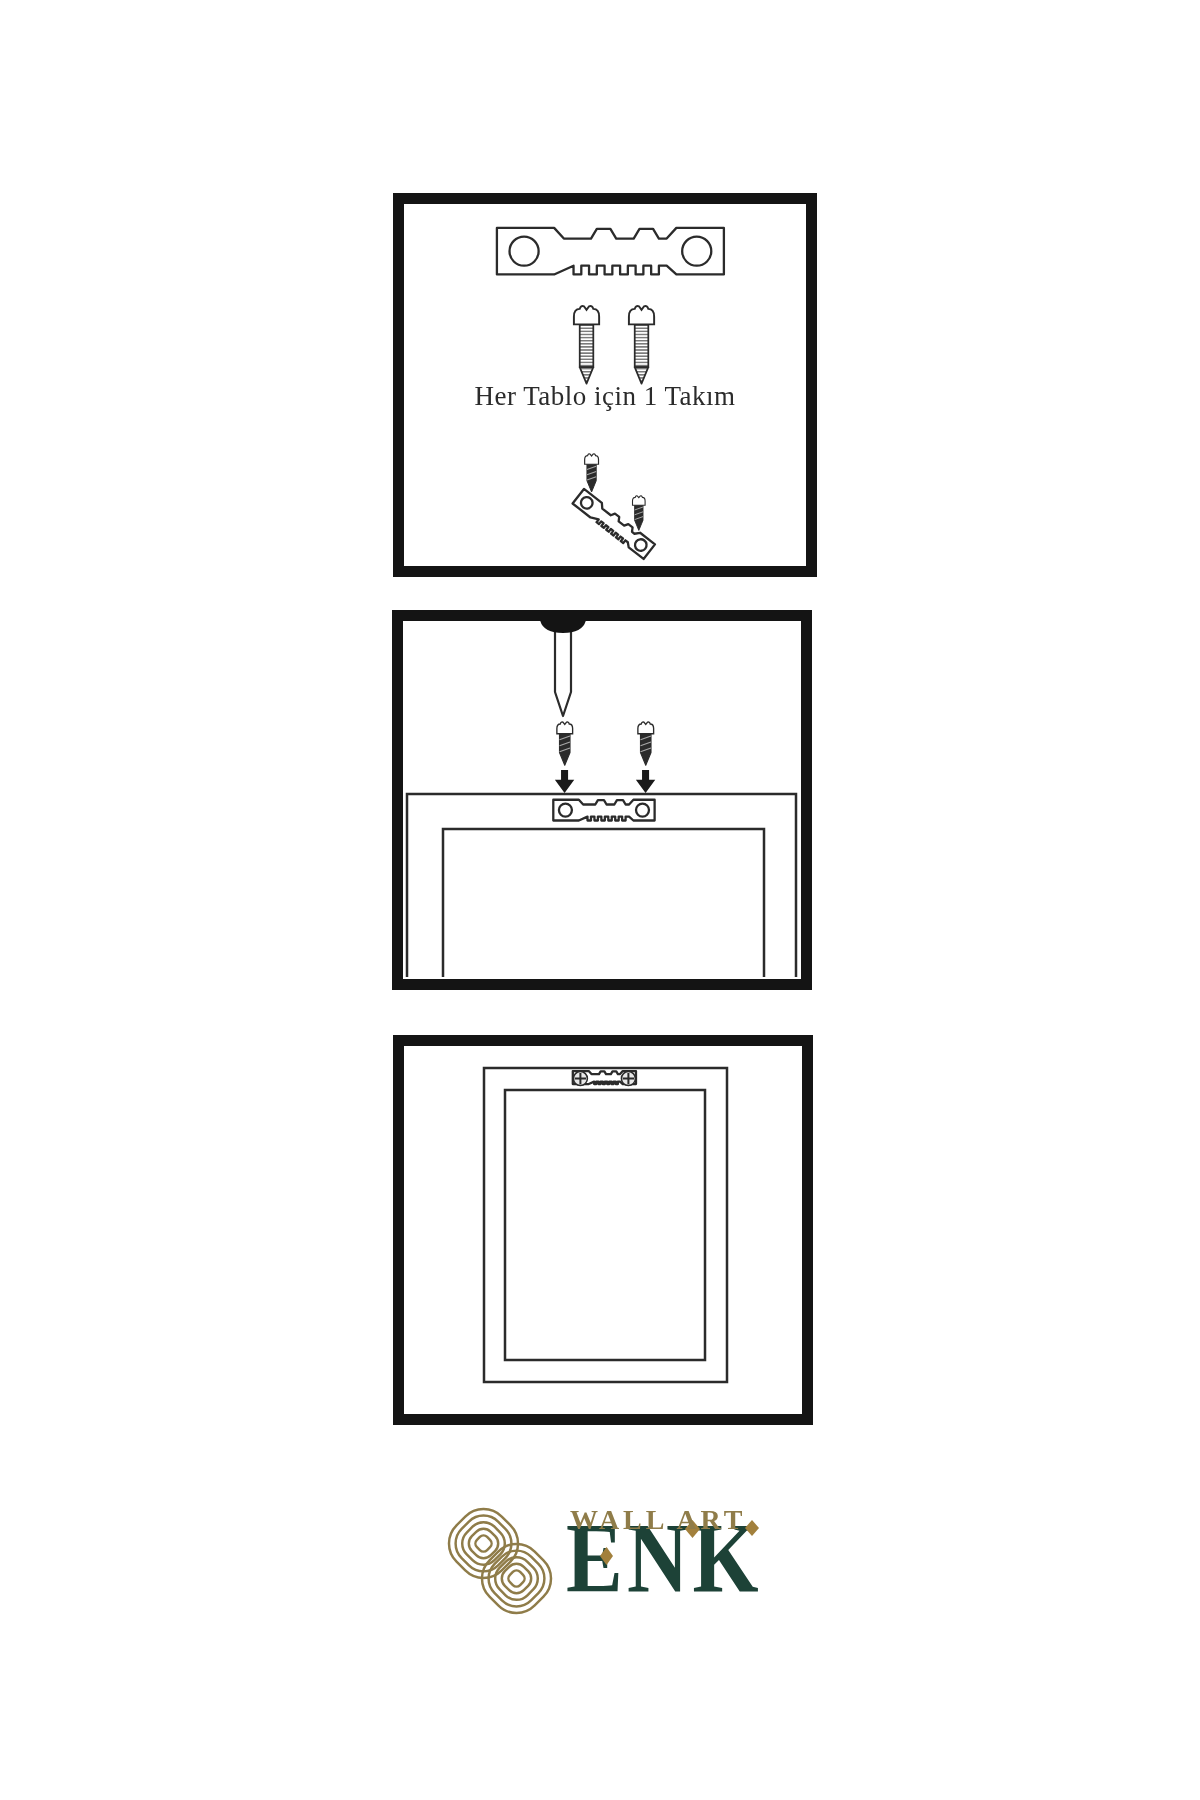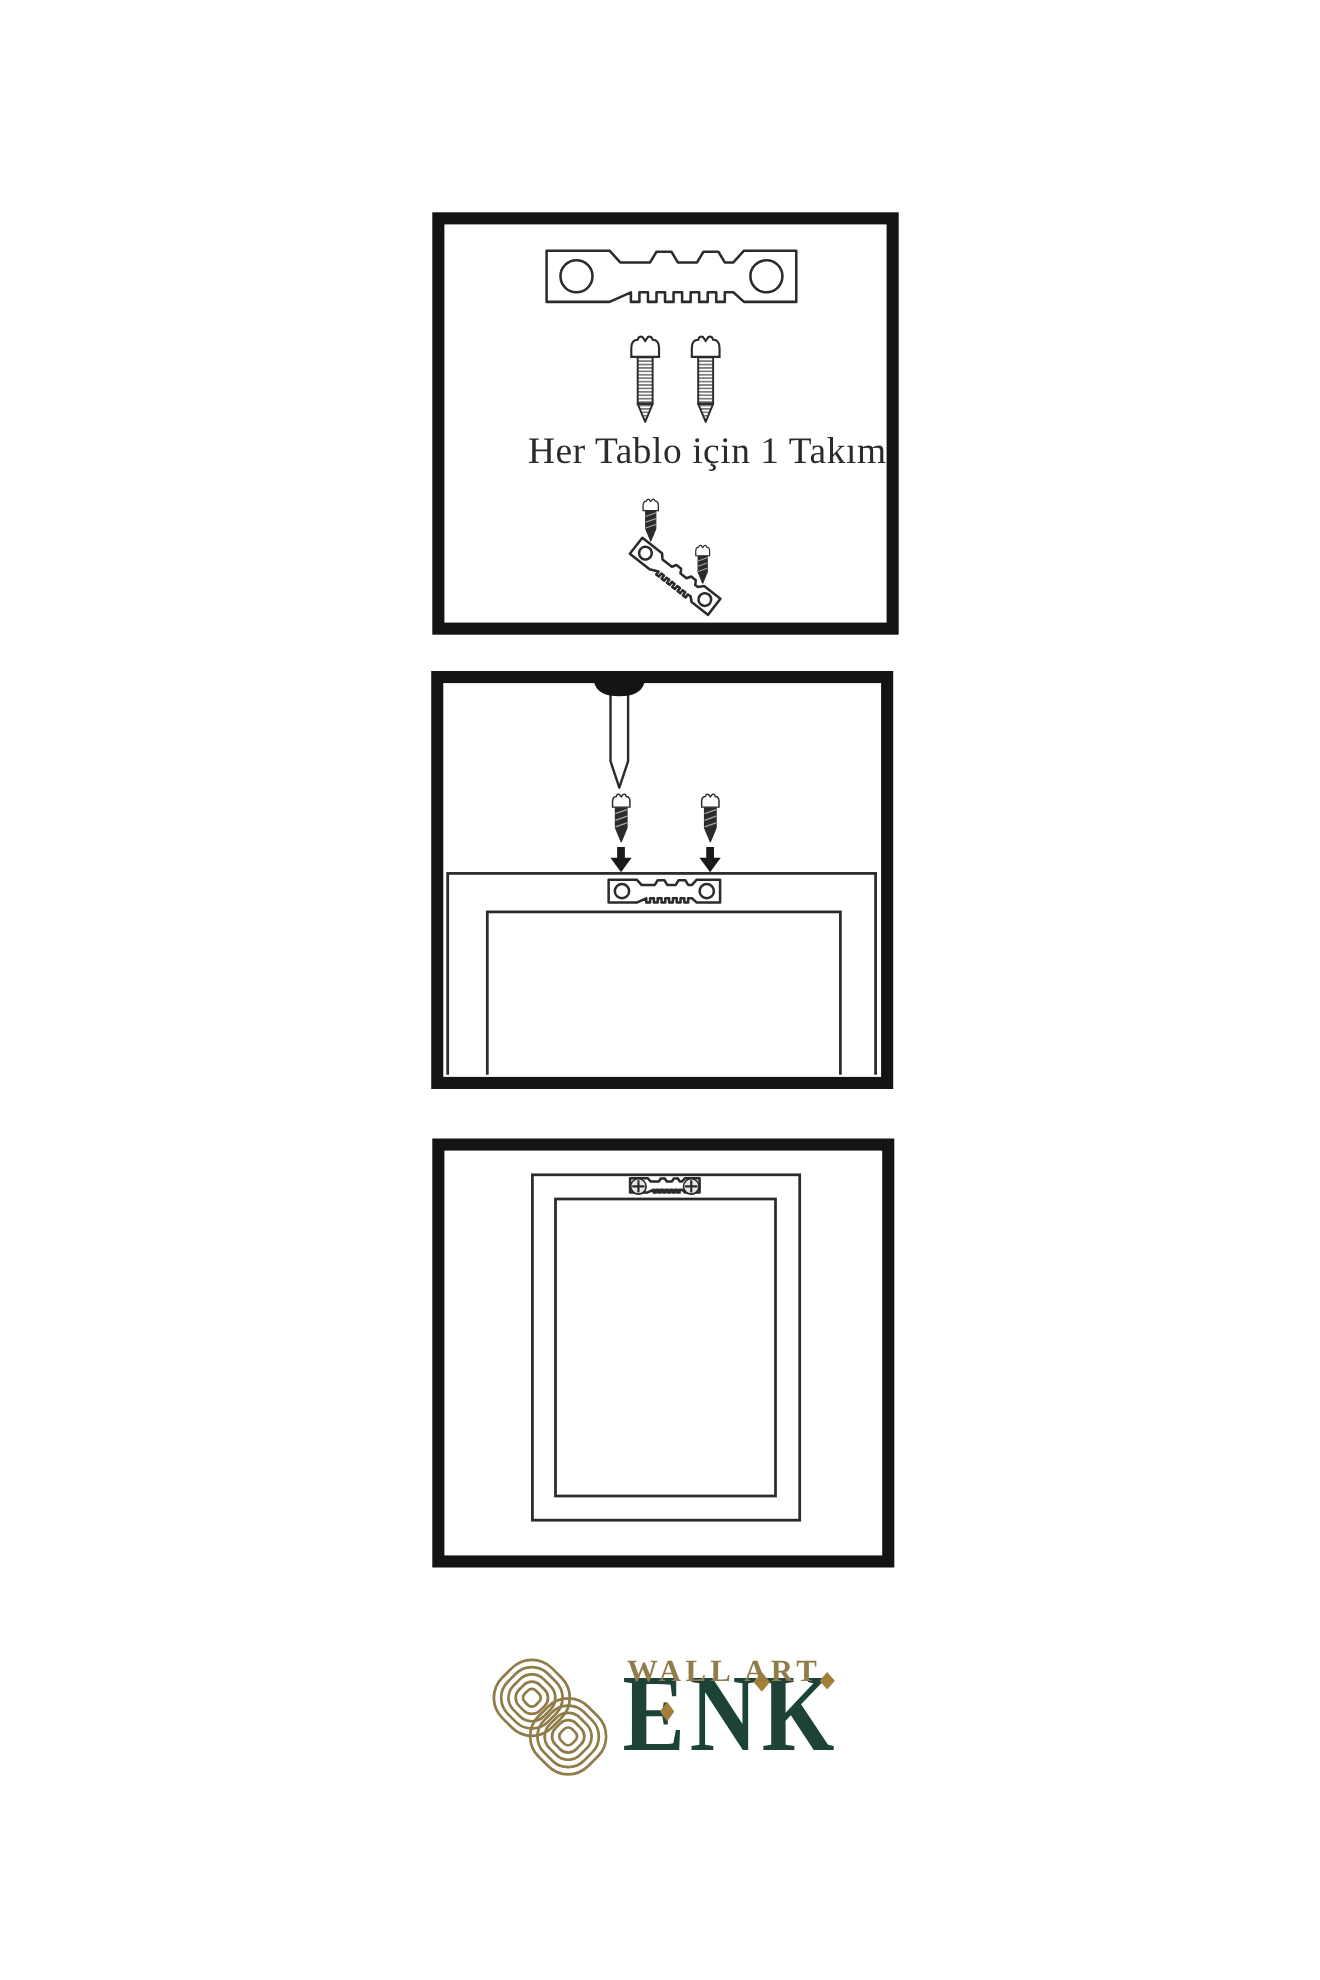--- a/index.html
+++ b/index.html
@@ -7,22 +7,22 @@
     --brand-gold:#8f7c49; --accent-bronze:#a2803c; --background:#ffffff;
   }
   html,body{margin:0;padding:0;background:var(--background,#fff);}
   .stage{position:relative;width:1200px;height:1800px;margin:0 auto;background:var(--background,#fff);
          font-family:"Liberation Serif",serif;overflow:hidden;}
   .panel{position:absolute;border:11px solid var(--ink,#141414);box-sizing:border-box;background:#fff;}
   #panel-kit {left:393px;top:193px;width:424px;height:384px;}
   #panel-mount{left:392px;top:610px;width:420px;height:380px;}
   #panel-hang {left:393px;top:1035px;width:420px;height:390px;}
   .art{position:absolute;left:0;top:0;display:block;}
-  .caption{position:absolute;left:0;right:0;top:188px;text-align:right;
-           font-size:34px;letter-spacing:0.5px;color:var(--line,#2b2b2b);}
+  .caption{position:absolute;left:0;right:0;top:177px;text-align:center;
+           font-size:27px;letter-spacing:0.5px;color:var(--line,#2b2b2b);}
   .knot{position:absolute;left:438px;top:1494px;}
   .brand{position:absolute;left:566px;top:1500px;line-height:1;white-space:nowrap;
          font:700 100px "Liberation Serif",serif;letter-spacing:5px;
          transform:scaleX(.85);transform-origin:0 0;color:var(--brand-green,#1d4237);}
   .brand-sub{position:absolute;left:570px;top:1504px;line-height:1;white-space:nowrap;
          font:700 28px "Liberation Serif",serif;letter-spacing:4px;color:var(--brand-gold,#8f7c49);}
   .dia{position:absolute;background:var(--accent-bronze,#a2803c);
        clip-path:polygon(50% 0,100% 50%,50% 100%,0 50%);}
   .d1{left:600px;top:1547px;width:13px;height:18px;}
   .d2{left:685px;top:1520px;width:15px;height:18px;}

